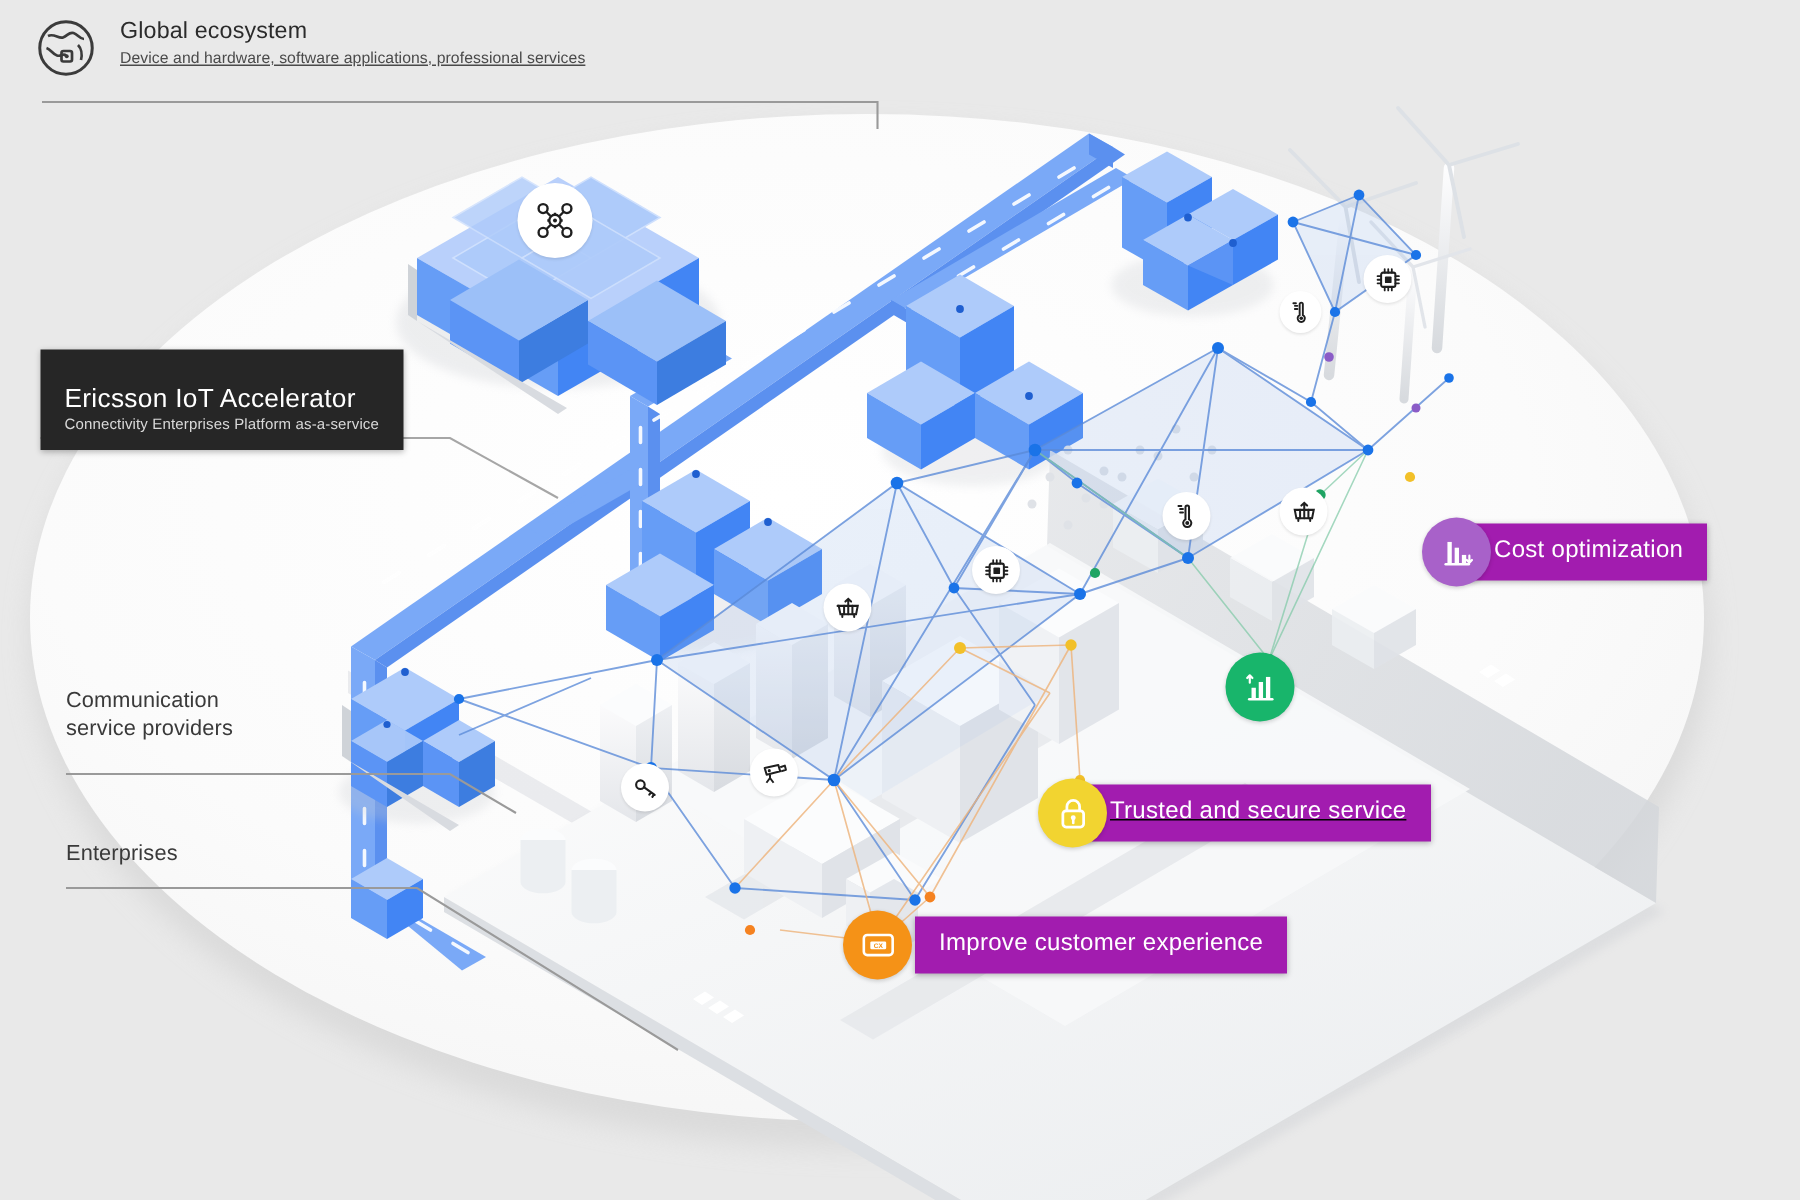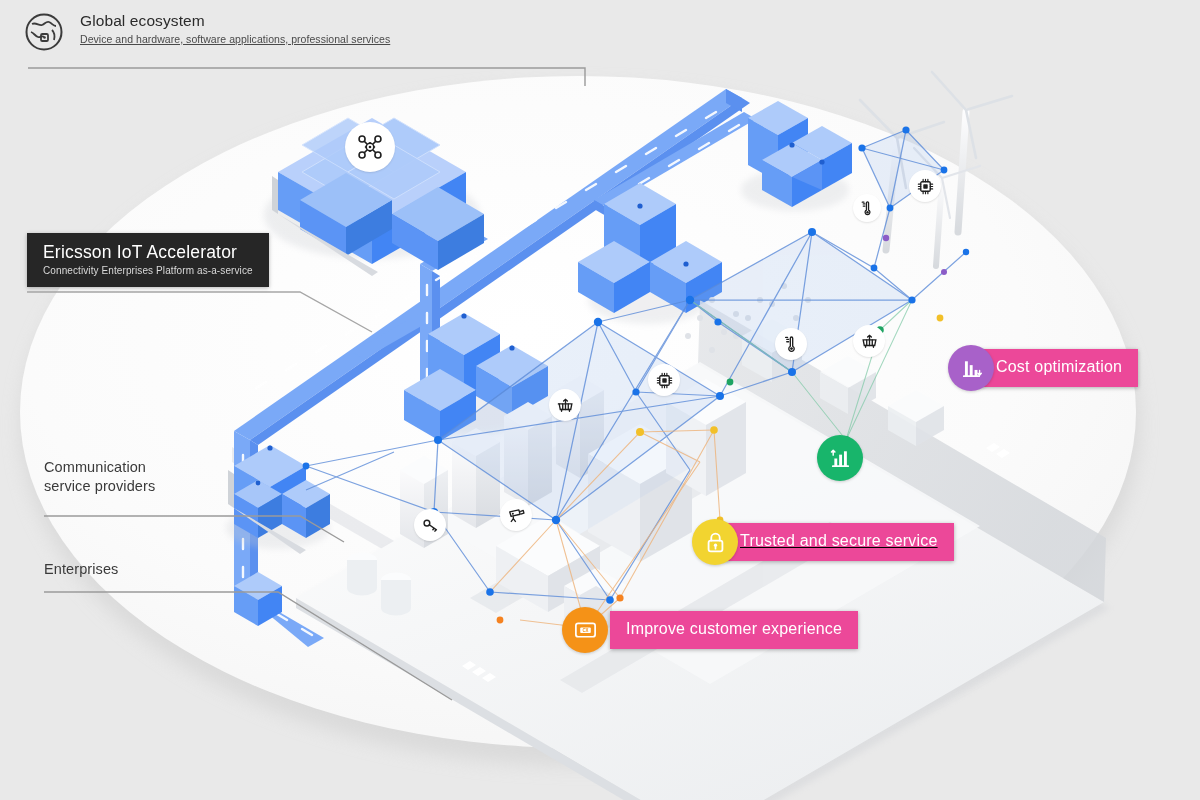--- a/index.html
+++ b/index.html
@@ -20,31 +20,31 @@
   .hdr-sub{font-size:10.5px;color:#4a4a4a;margin-top:3px;letter-spacing:.05px;text-decoration:underline;}
 
   
   .side-lbl{position:absolute;z-index:40;color:#3a3a3a;font-size:14.5px;line-height:1.33;letter-spacing:.1px;}
   #lbl-csp{left:44px;top:458px;}
   #lbl-ent{left:44px;top:560px;text-align:right;}
 
   
   .dark-tag{position:absolute;background:#262626;color:#fff;z-index:42;
             box-shadow:0 1px 4px rgba(0,0,0,.28);}
-  #tag-ericsson{left:27px;top:233px;padding:9px 16px 11px 16px;}
+  #tag-ericsson{left:27px;top:233px;padding:22px 16px 11px 16px;}
   #tag-ericsson .t1{font-size:17.5px;letter-spacing:.2px;line-height:1.2;}
   #tag-ericsson .t2{font-size:10px;color:#d9d9d9;margin-top:2px;letter-spacing:.1px;}
 
   
   .benefit{position:absolute;z-index:45;display:flex;align-items:center;}
   .ben-ico{width:46px;height:46px;border-radius:50%;display:flex;align-items:center;
            justify-content:center;flex:0 0 46px;position:relative;z-index:2;
            box-shadow:0 1px 3px rgba(0,0,0,.18);}
   .ben-ico svg{width:25px;height:25px;display:block;}
-  .ben-txt{background:#ec4899;color:#fff;font-size:16px;letter-spacing:.2px;
+  .ben-txt{background:#a21caf;color:#fff;font-size:16px;letter-spacing:.2px;
            padding:9px 16px 11px 16px;margin-left:-14px;white-space:nowrap;
            box-shadow:0 1px 4px rgba(0,0,0,.3);}
   #ben-cx{left:562px;top:607px;gap:16px;}
   #ben-sec{left:692px;top:519px;text-decoration:underline;}
   #ben-grow{left:817px;top:435px;}
   #ben-cost{left:948px;top:345px;}
 
   
   .mapbadge{position:absolute;border-radius:50%;background:#fff;display:flex;
             align-items:center;justify-content:center;z-index:30;

